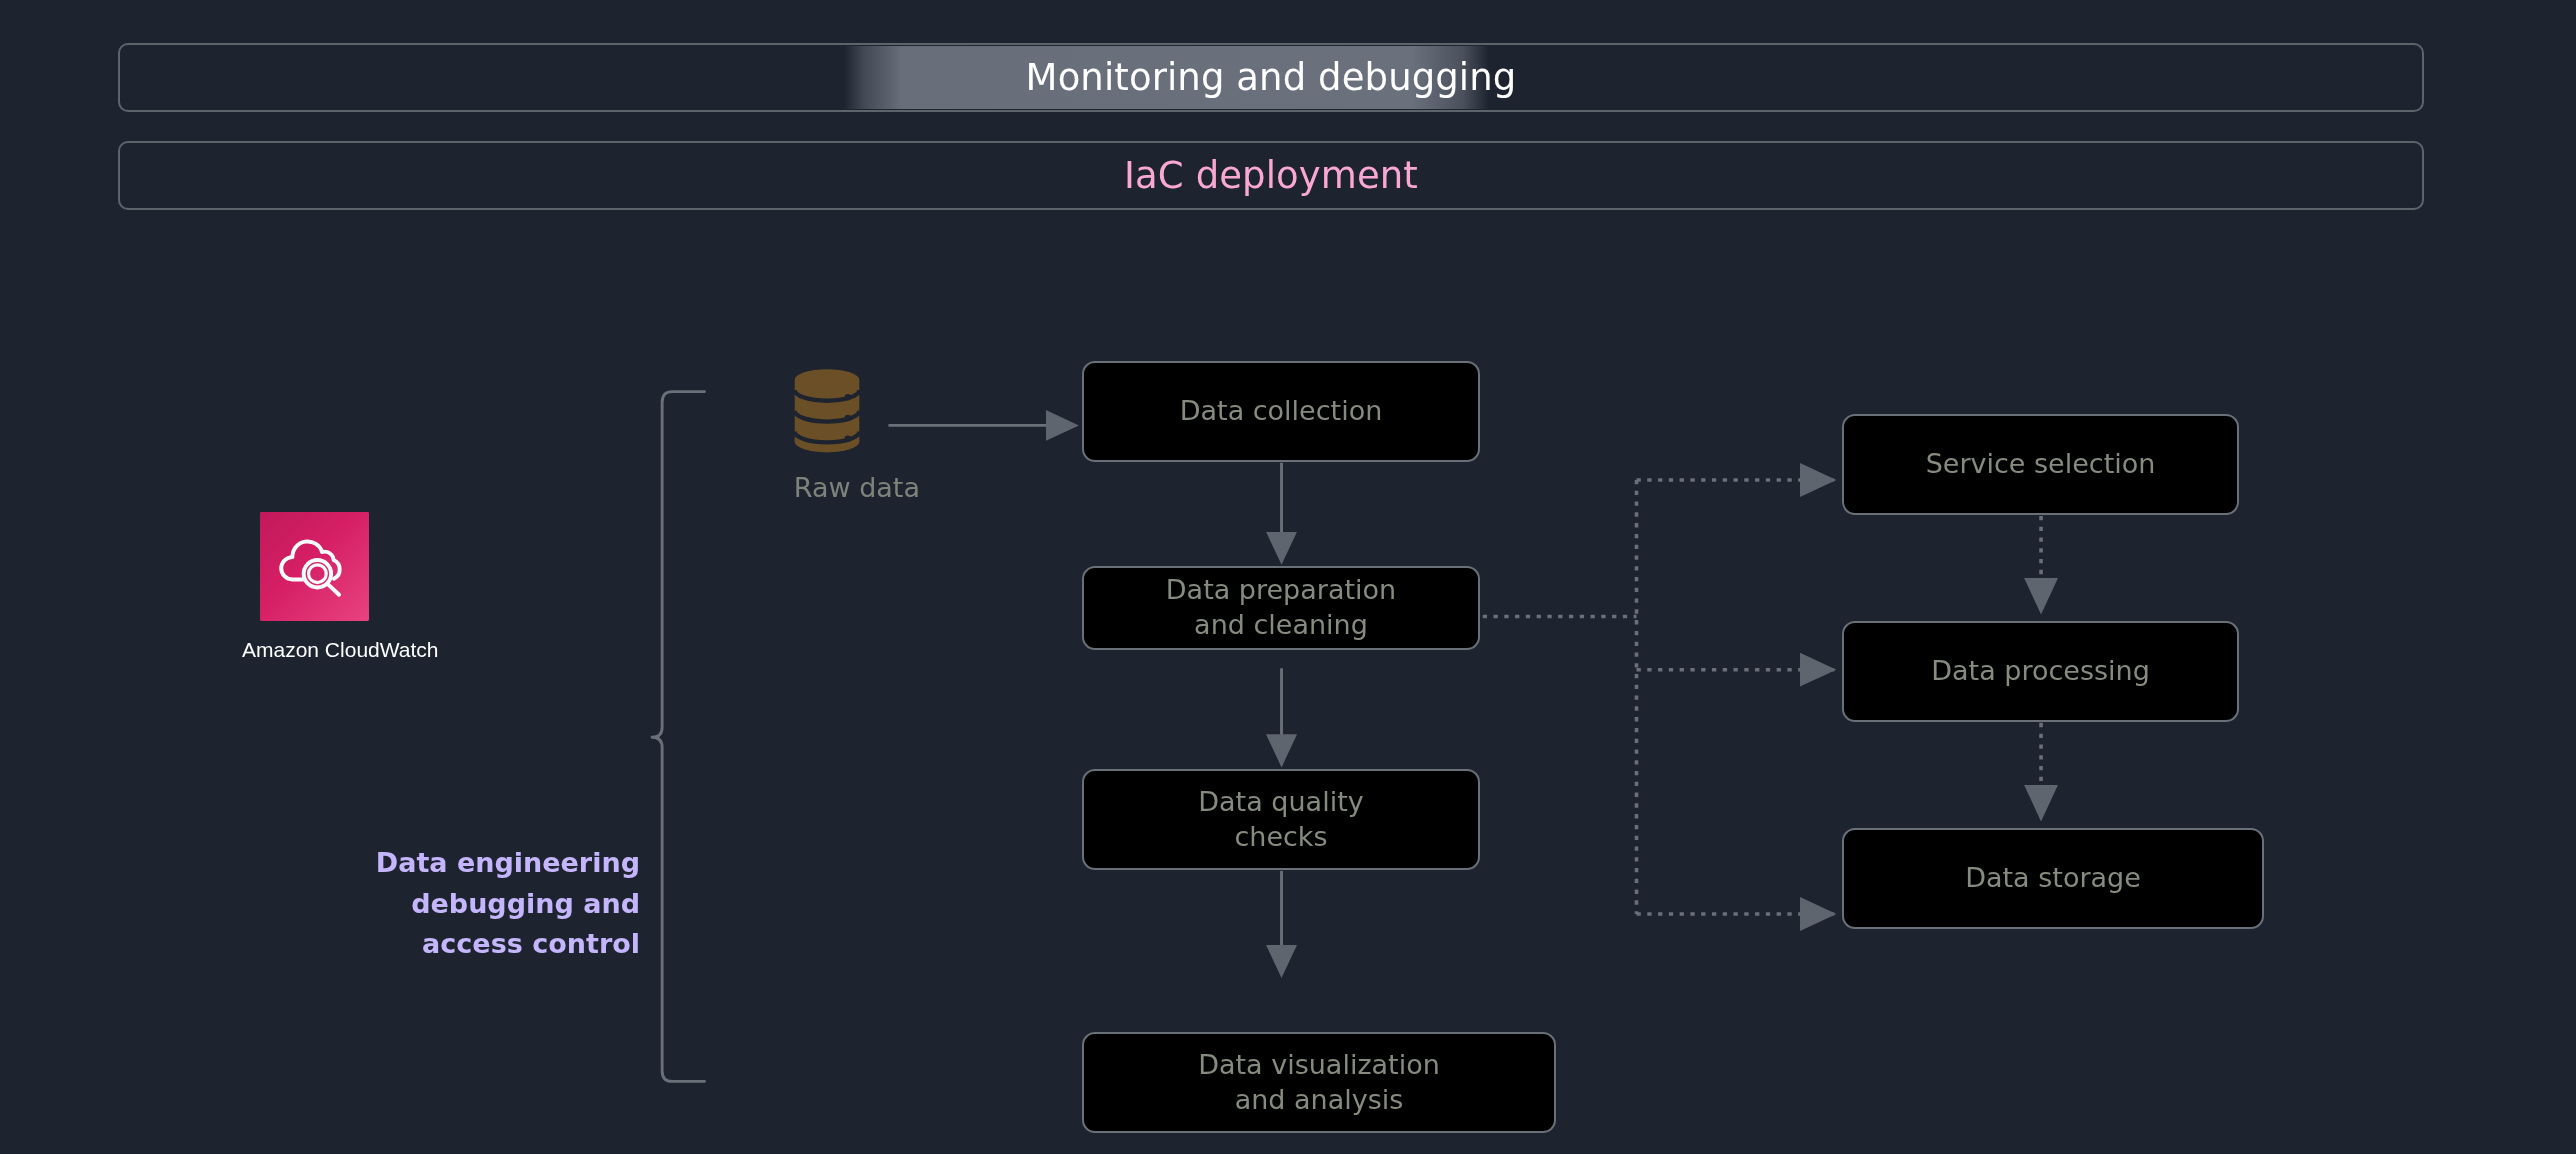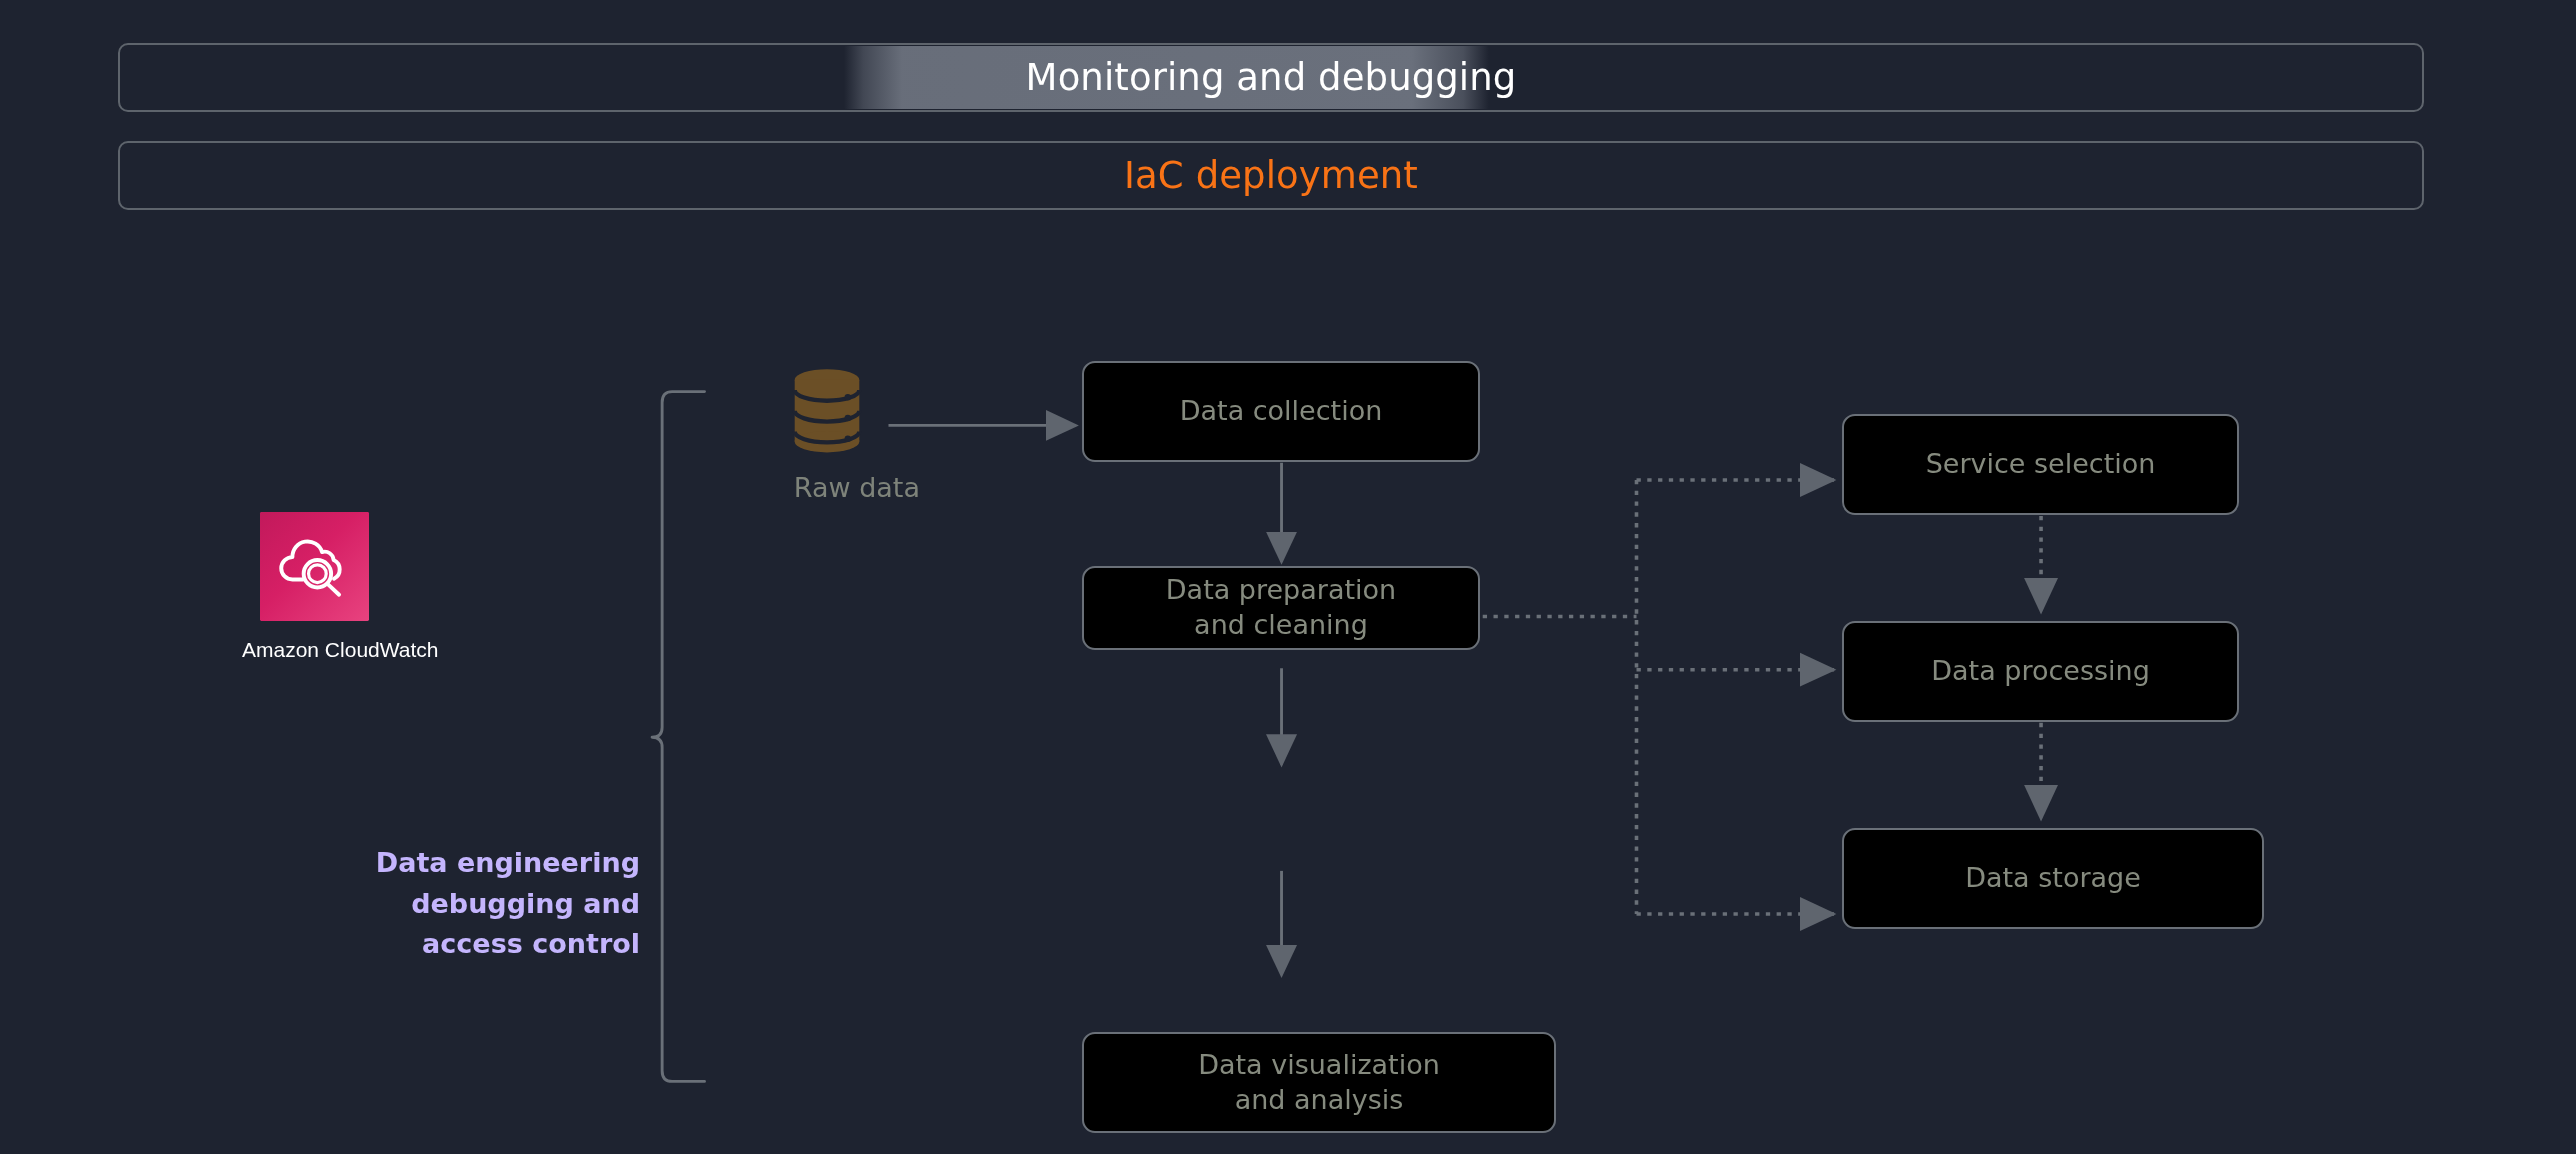--- a/index.html
+++ b/index.html
@@ -25,21 +25,21 @@
   #bar-monitoring{top:43px;height:69px;}
   #bar-iac{top:141px;height:69px;}
 
   .topbar-label{
     font-size:37px;
     letter-spacing:0.1px;
     white-space:nowrap;
     position:relative;z-index:3;
   }
   #label-monitoring{color:#ffffff;}
-  #label-iac{color:#f97316;}
+  #label-iac{color:#f9a8d4;}
 
   
   #monitoring-highlight{
     position:absolute;
     left:844px;top:46px;
     width:645px;height:63px;
     border-radius:2.2px;
     background:linear-gradient(to right,
       rgba(110,116,128,0) 0%,
       rgba(110,116,128,.45) 3%,
@@ -171,20 +171,26 @@
     <span>Data collection</span>
   </div>
 
   <div class="node" id="node-preparation">
     <div>
       <span>Data preparation</span>
       <span>and cleaning</span>
     </div>
   </div>
 
+  <div class="node" id="node-quality">
+    <div>
+      <span>Data quality</span>
+      <span>checks</span>
+    </div>
+  </div>
 
   <div class="node" id="node-visualization">
     <div>
       <span>Data visualization</span>
       <span>and analysis</span>
     </div>
   </div>
 
   <div class="node" id="node-service-selection">
     <span>Service selection</span>

